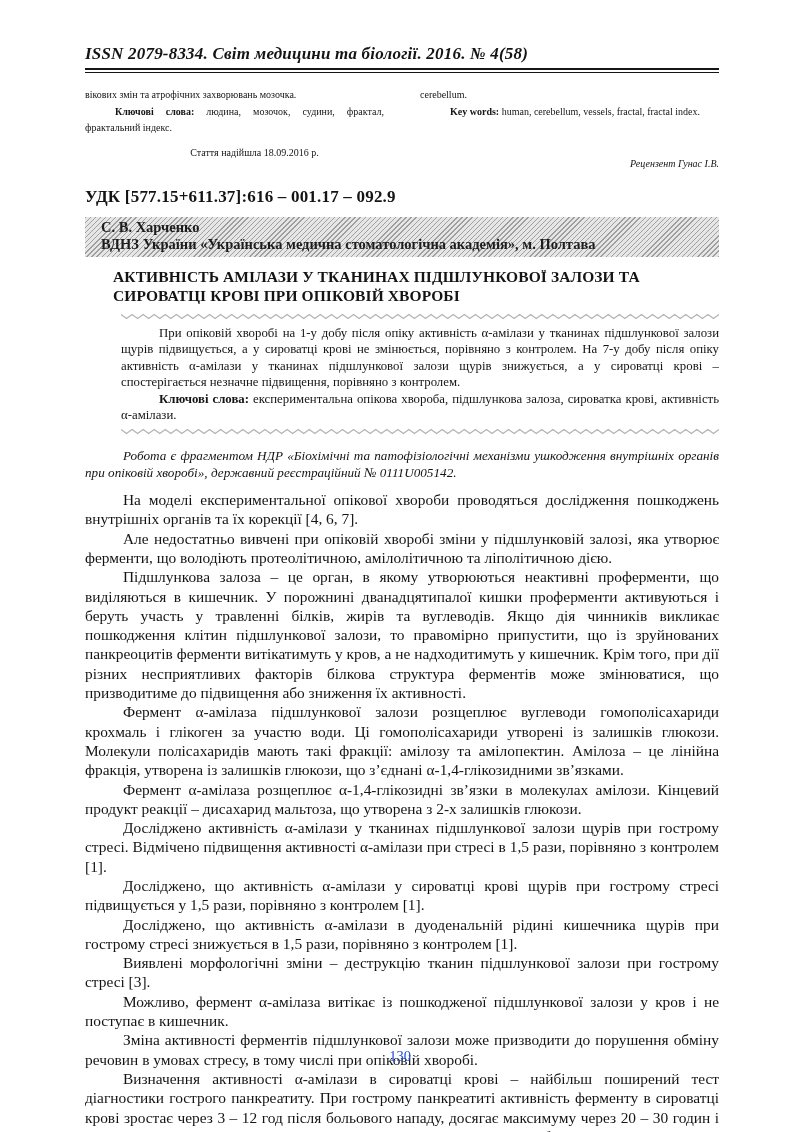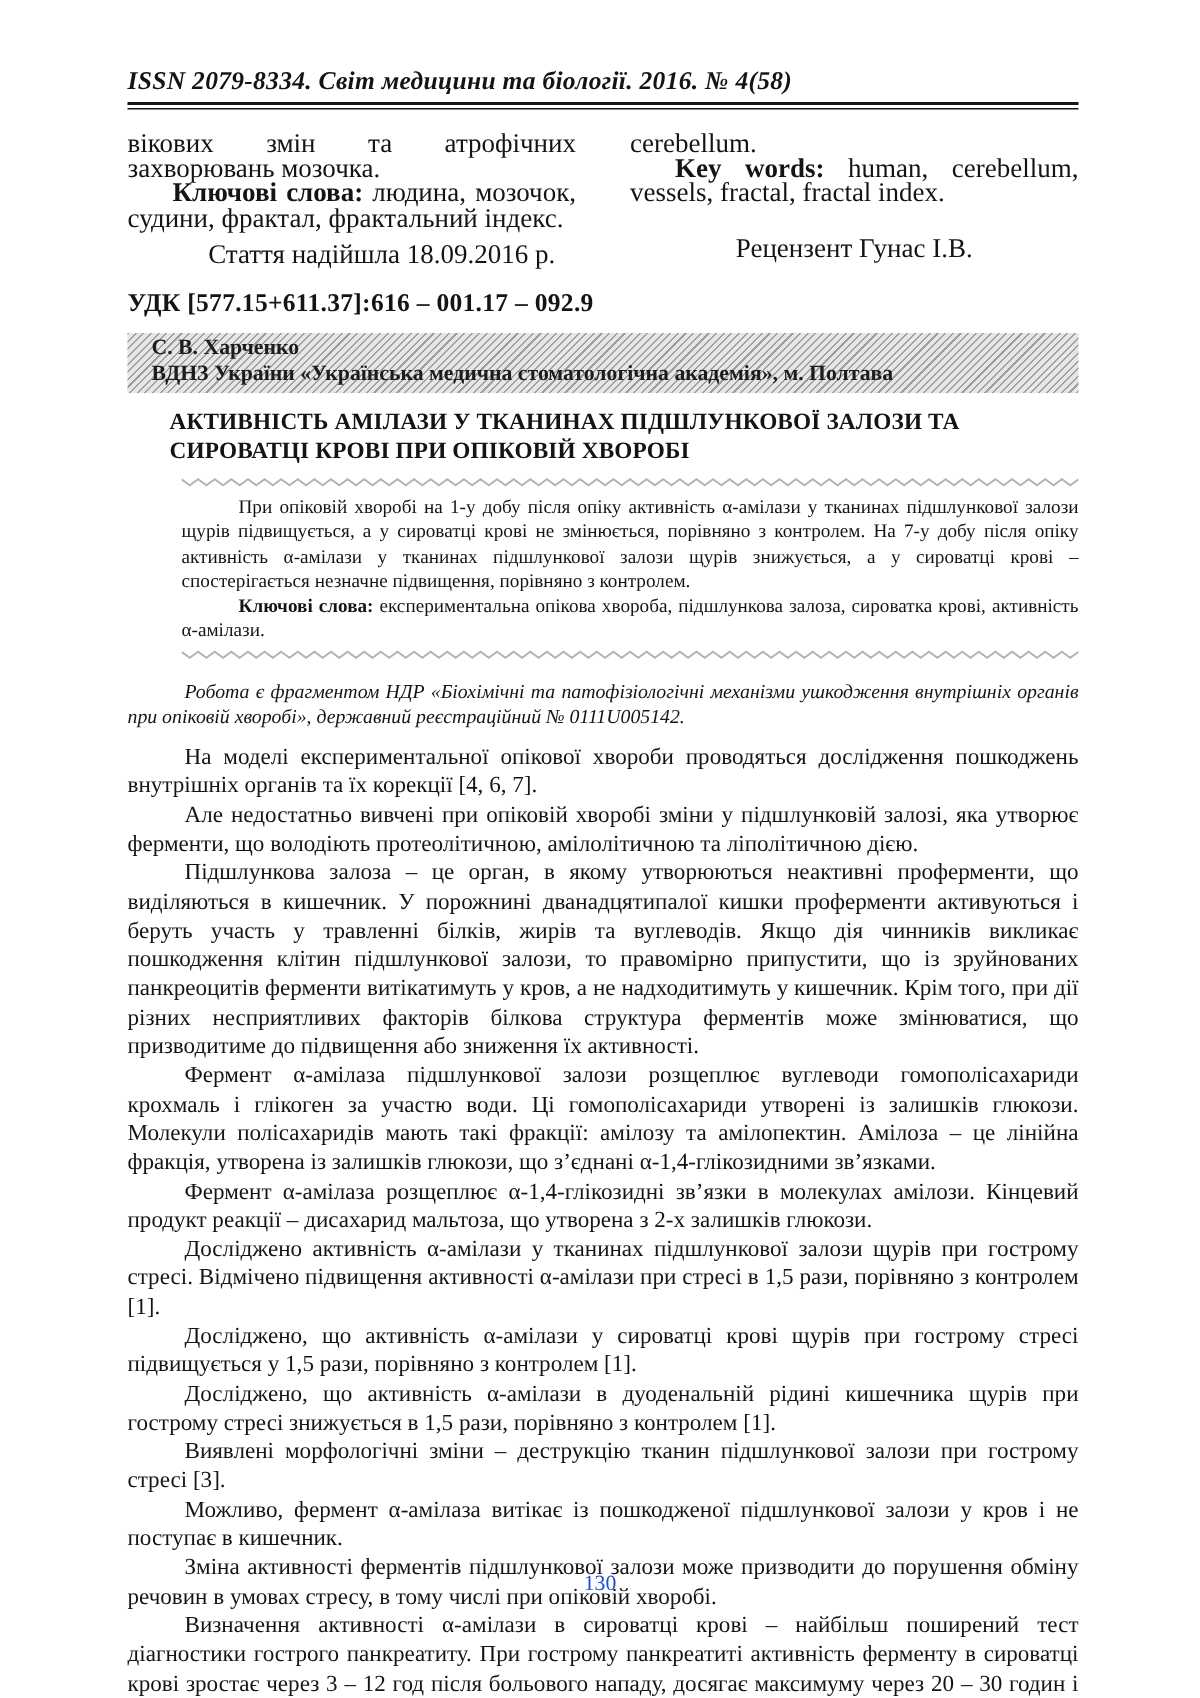--- a/index.html
+++ b/index.html
@@ -31,29 +31,29 @@
   .header-rule {
     border-top: 2.5px solid #151515;
     border-bottom: 1px solid #151515;
     height: 5px;
     margin-bottom: 14px;
   }
   
   .prev-cols {
     display: flex;
     gap: 36px;
-    font-size: 18px;
+    font-size: 10px;
     line-height: 16.5px;
     margin-bottom: 14px;
   }
   .prev-col { width: 299px; text-align: justify; }
   .prev-col p.indent { text-indent: 30px; }
   .bold { font-weight: bold; }
   .received-line { text-align: center; padding-left: 40px; margin-top: 8px; }
-  .reviewer-line { text-align: center; margin-top: 20px; }
+  .reviewer-line { text-align: right; margin-top: 36px; font-style: italic; }
   
   .udc {
     font-size: 17px;
     font-weight: bold;
     margin: 6px 0 10px 0;
     letter-spacing: 0.2px;
   }
   .author-box {
     background: repeating-linear-gradient(135deg, #9f9f9f 0px, #9f9f9f 1px, #e6e6e6 1px, #e6e6e6 3.6px);
     font-weight: bold;

